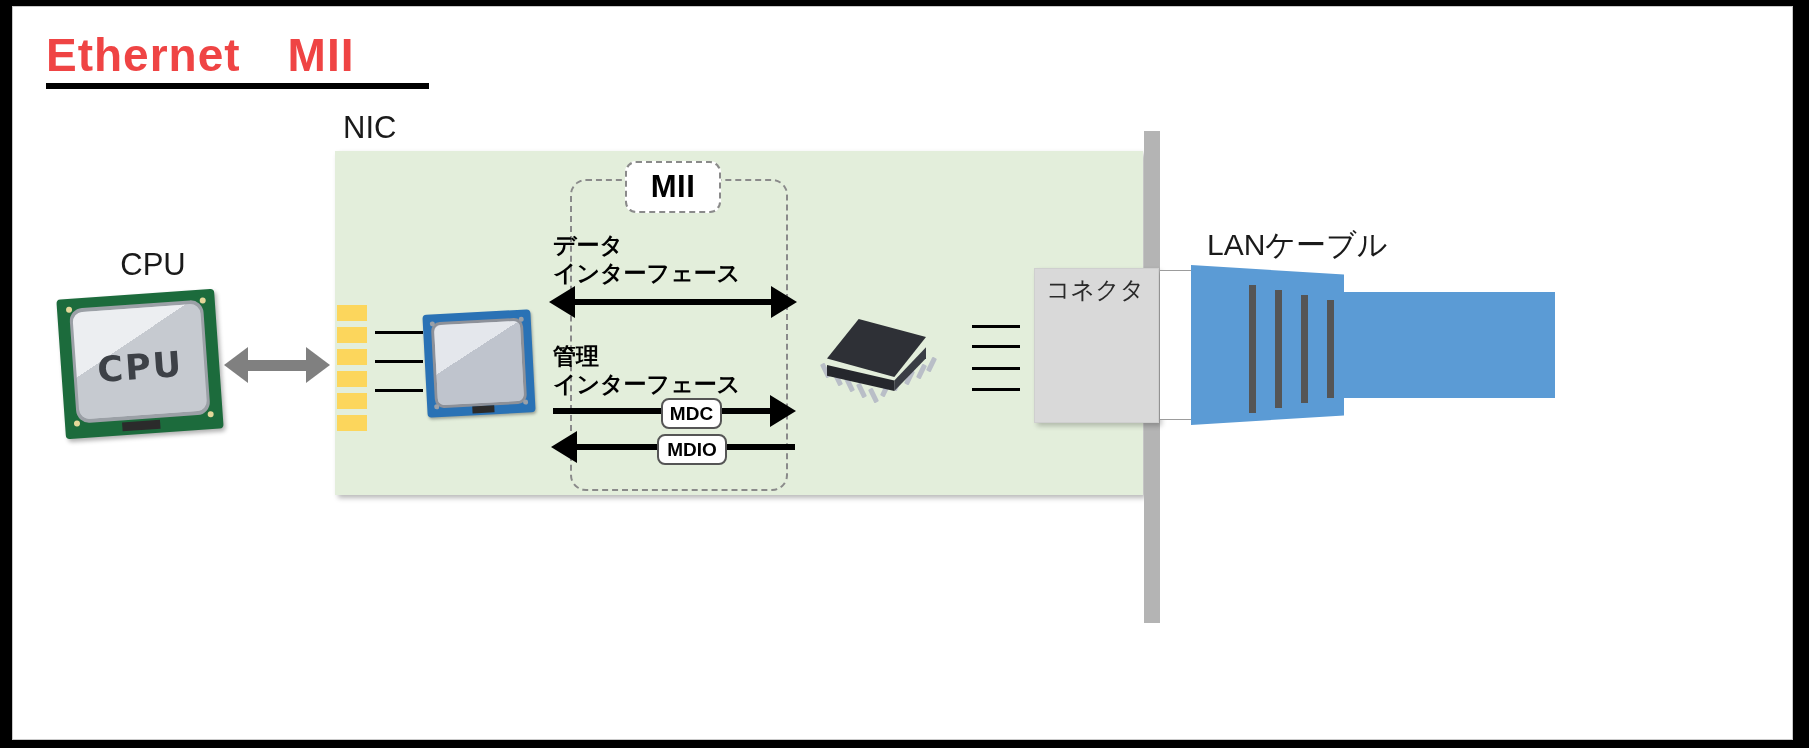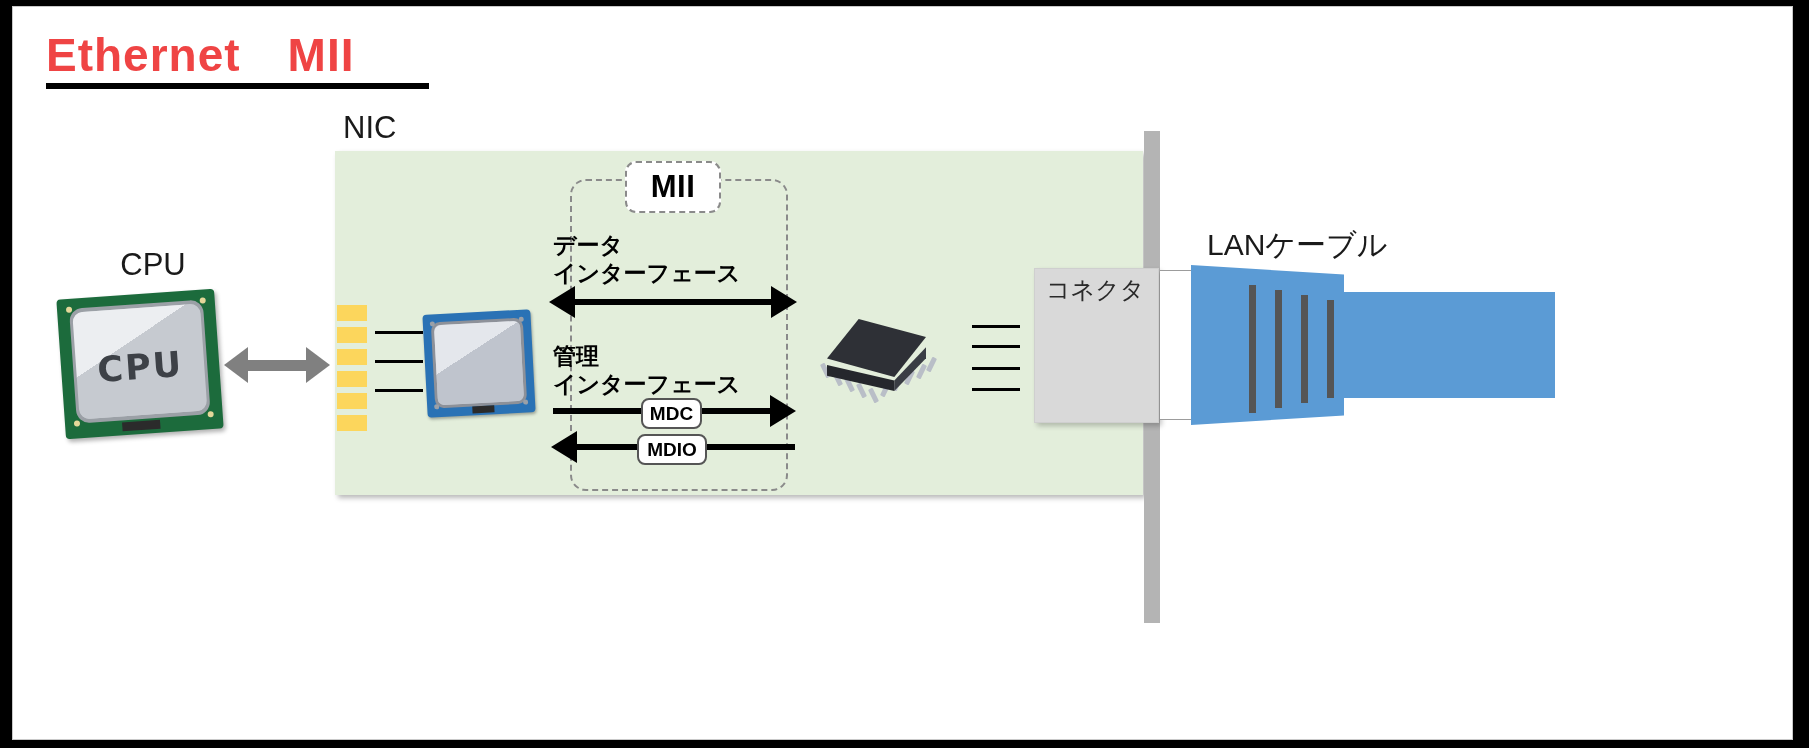--- a/index.html
+++ b/index.html
@@ -76,21 +76,21 @@
   
   .ashaft{position:absolute;background:#000;height:6px;}
   .ahead{position:absolute;width:0;height:0;}
   .ahead.left{border-top:16px solid transparent;border-bottom:16px solid transparent;
         border-right:26px solid #000;}
   .ahead.right{border-top:16px solid transparent;border-bottom:16px solid transparent;
         border-left:26px solid #000;}
 
   .sigbox{position:absolute;background:#fff;border:2px solid #555;border-radius:8px;
         font-size:19px;font-weight:bold;color:#000;display:flex;
-        align-items:center;justify-content:center;height:27px;}
+        align-items:center;justify-content:center;height:27px;margin-left:20px;}
 
   
   #cpu-arrow{position:absolute;left:211px;top:340px;width:106px;height:36px;}
   #cpu-arrow .sh{position:absolute;left:20px;top:13px;width:66px;height:11px;background:#808080;}
   #cpu-arrow .hl{position:absolute;left:0;top:0;width:0;height:0;
         border-top:18px solid transparent;border-bottom:18px solid transparent;
         border-right:24px solid #808080;}
   #cpu-arrow .hr{position:absolute;right:0;top:0;width:0;height:0;
         border-top:18px solid transparent;border-bottom:18px solid transparent;
         border-left:24px solid #808080;}

